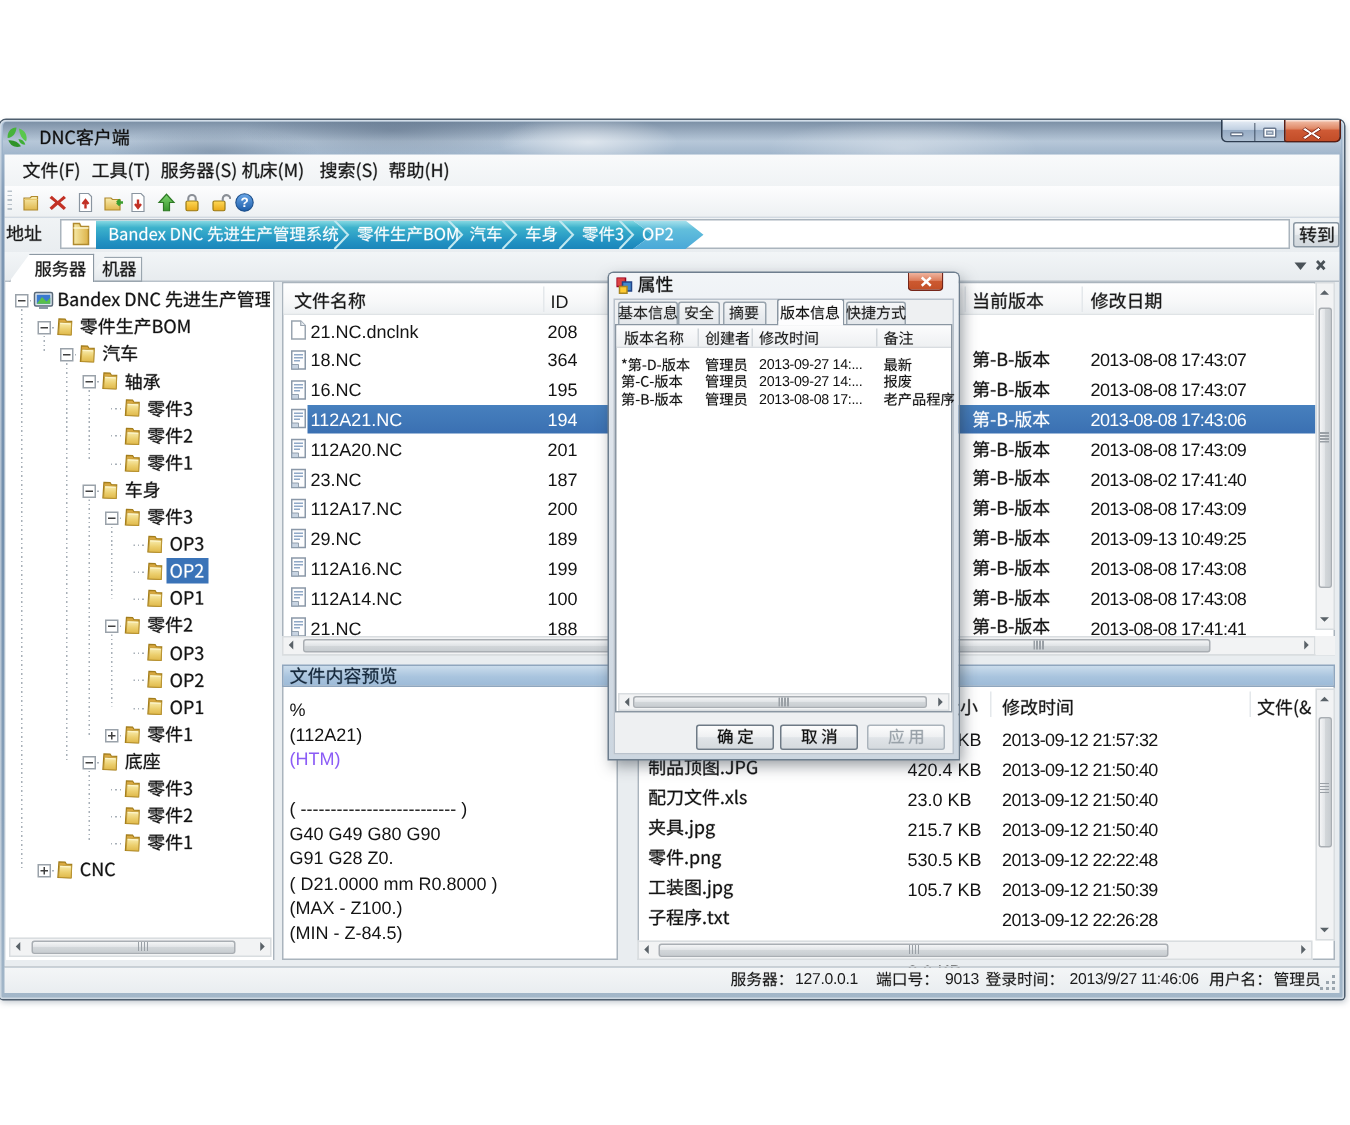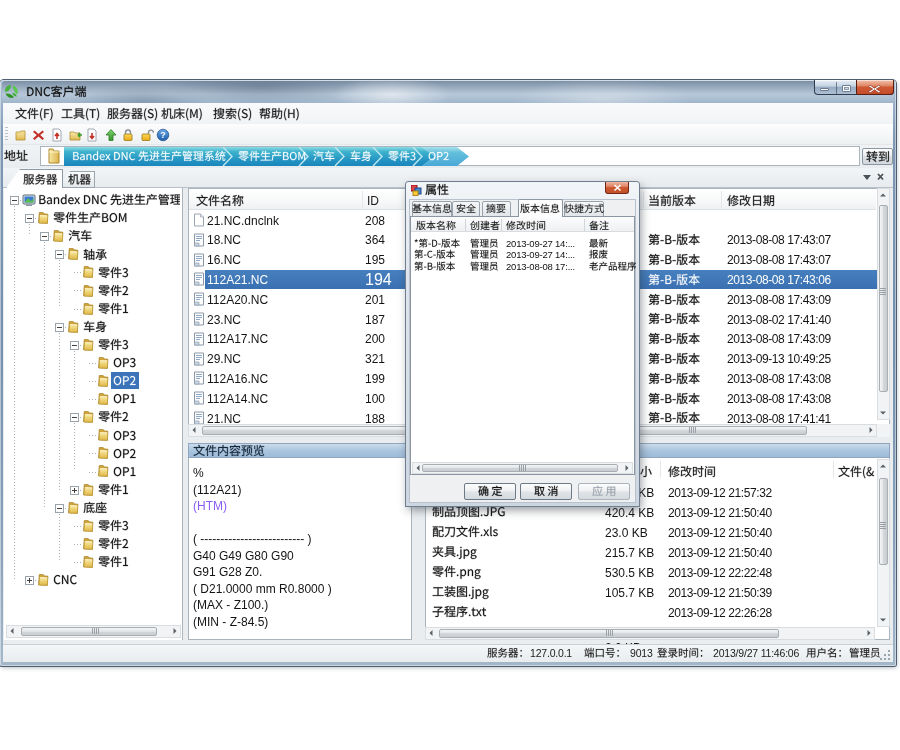--- a/index.html
+++ b/index.html
@@ -849,21 +849,21 @@
       </g>
     </svg>
     <div style="position:absolute;left:727.0px;top:253.1px;font-family:'Liberation Sans',sans-serif;font-size:12px;line-height:14.6px;color:#141414;white-space:pre;letter-spacing:-.4px">2013-08-08 17:43:07</div>
     <div class="abs" style="left:205px;top:270.0px;width:672px;height:19px;background:linear-gradient(180deg,#4780be,#3a70b2)"></div>
     <svg class="abs" style="left:193px;top:272px" width="12" height="14" viewBox="0 0 12 14">
       <path d="M1.5 1 L10.5 1 L10.5 13 L1.5 13Z" fill="#fdfdfe" stroke="#8a98a8" stroke-width="1"></path>
       <path d="M3 3.5 H9 M3 5.5 H9 M3 7.5 H7" stroke="#8fa8c6" stroke-width="1"></path>
       <path d="M1.5 10 L6 10 L6 13 L1.5 13Z" fill="#c8d4e2" stroke="#8a98a8" stroke-width=".6"></path>
     </svg>
     <div style="position:absolute;left:207.0px;top:272.9px;font-family:'Liberation Sans',sans-serif;font-size:12px;line-height:14.6px;color:#fff;white-space:pre;">112A21.NC</div>
-    <div style="position:absolute;left:365.0px;top:272.9px;font-family:'Liberation Sans',sans-serif;font-size:16px;line-height:14.6px;color:#fff;white-space:pre;">194</div>
+    <div style="position:absolute;left:365.0px;top:272.9px;font-family:'Liberation Sans',sans-serif;font-size:12px;line-height:14.6px;color:#fff;white-space:pre;">194</div>
     <svg style="position:absolute;left:648.0px;top:272.7px;overflow:hidden" width="53.2" height="14.6" viewBox="0 0 4434 1220">
       <g transform="translate(0,920)" fill="#fff" stroke="#fff" stroke-width="18">
         <use href="#q68" x="0"></use>
         <use href="#q69" x="1000"></use>
         <use href="#q28" x="1347"></use>
         <use href="#q69" x="2004"></use>
         <use href="#q62" x="2351"></use>
         <use href="#q63" x="3351"></use>
       </g>
     </svg>
@@ -921,21 +921,21 @@
         <use href="#q63" x="3351"></use>
       </g>
     </svg>
     <div style="position:absolute;left:727.0px;top:332.3px;font-family:'Liberation Sans',sans-serif;font-size:12px;line-height:14.6px;color:#141414;white-space:pre;letter-spacing:-.4px">2013-08-08 17:43:09</div>
     <svg class="abs" style="left:193px;top:352px" width="12" height="14" viewBox="0 0 12 14">
       <path d="M1.5 1 L10.5 1 L10.5 13 L1.5 13Z" fill="#fdfdfe" stroke="#8a98a8" stroke-width="1"></path>
       <path d="M3 3.5 H9 M3 5.5 H9 M3 7.5 H7" stroke="#8fa8c6" stroke-width="1"></path>
       <path d="M1.5 10 L6 10 L6 13 L1.5 13Z" fill="#c8d4e2" stroke="#8a98a8" stroke-width=".6"></path>
     </svg>
     <div style="position:absolute;left:207.0px;top:352.1px;font-family:'Liberation Sans',sans-serif;font-size:12px;line-height:14.6px;color:#141414;white-space:pre;">29.NC</div>
-    <div style="position:absolute;left:365.0px;top:352.1px;font-family:'Liberation Sans',sans-serif;font-size:12px;line-height:14.6px;color:#141414;white-space:pre;">321</div>
+    <div style="position:absolute;left:365.0px;top:352.1px;font-family:'Liberation Sans',sans-serif;font-size:12px;line-height:14.6px;color:#141414;white-space:pre;">189</div>
     <svg style="position:absolute;left:648.0px;top:351.9px;overflow:hidden" width="53.2" height="14.6" viewBox="0 0 4434 1220">
       <g transform="translate(0,920)" fill="#141414" stroke="#141414" stroke-width="18">
         <use href="#q68" x="0"></use>
         <use href="#q69" x="1000"></use>
         <use href="#q28" x="1347"></use>
         <use href="#q69" x="2004"></use>
         <use href="#q62" x="2351"></use>
         <use href="#q63" x="3351"></use>
       </g>
     </svg>

